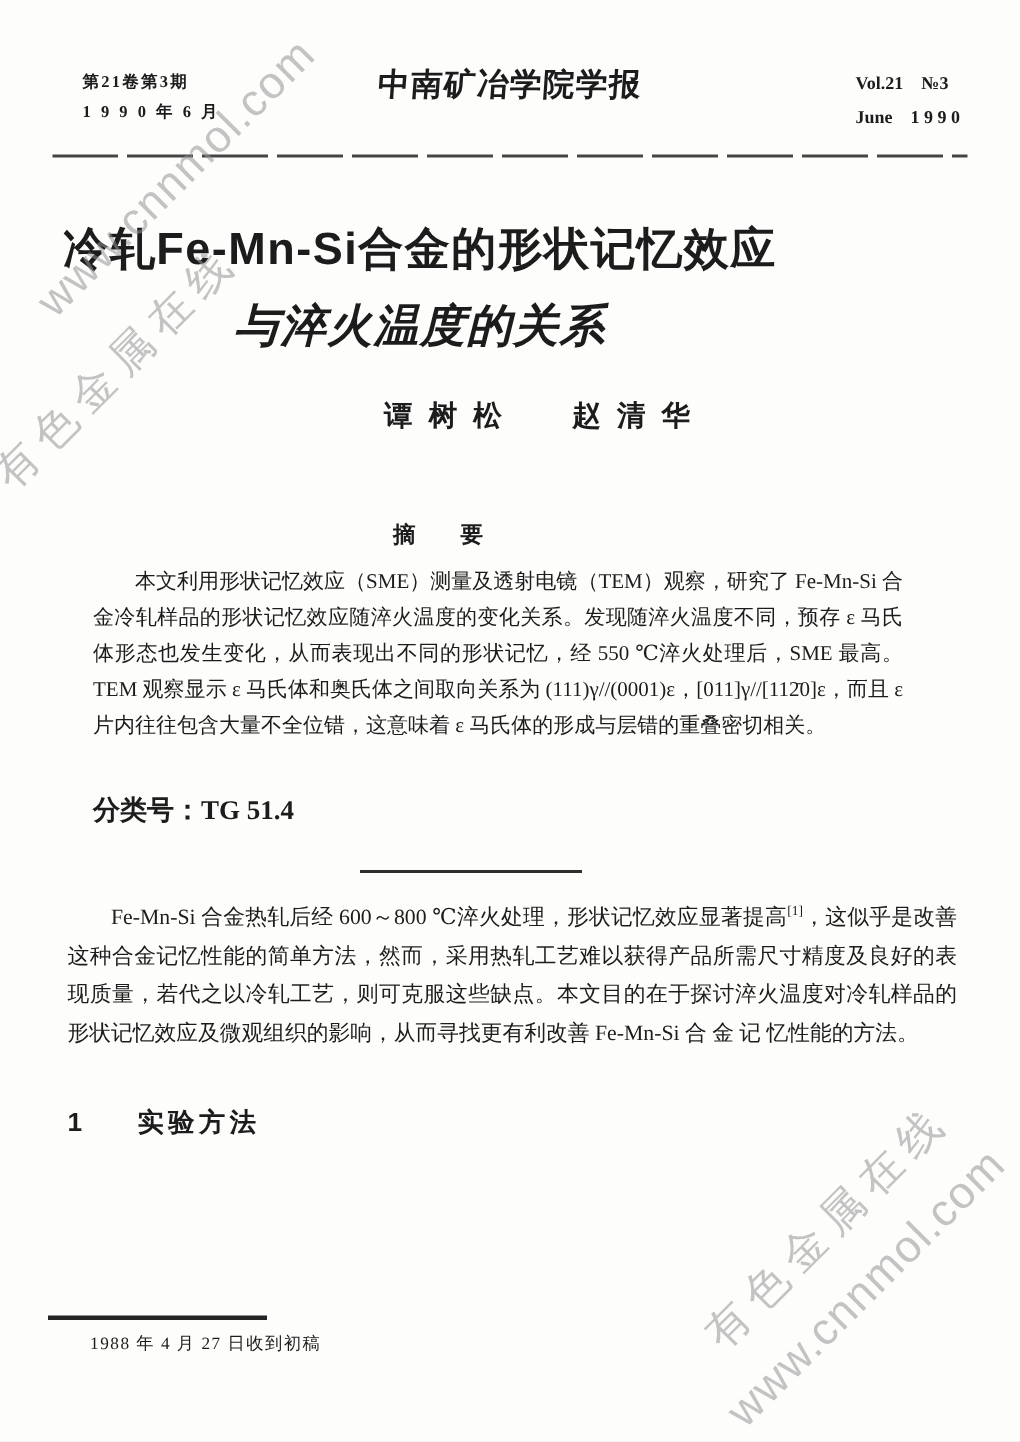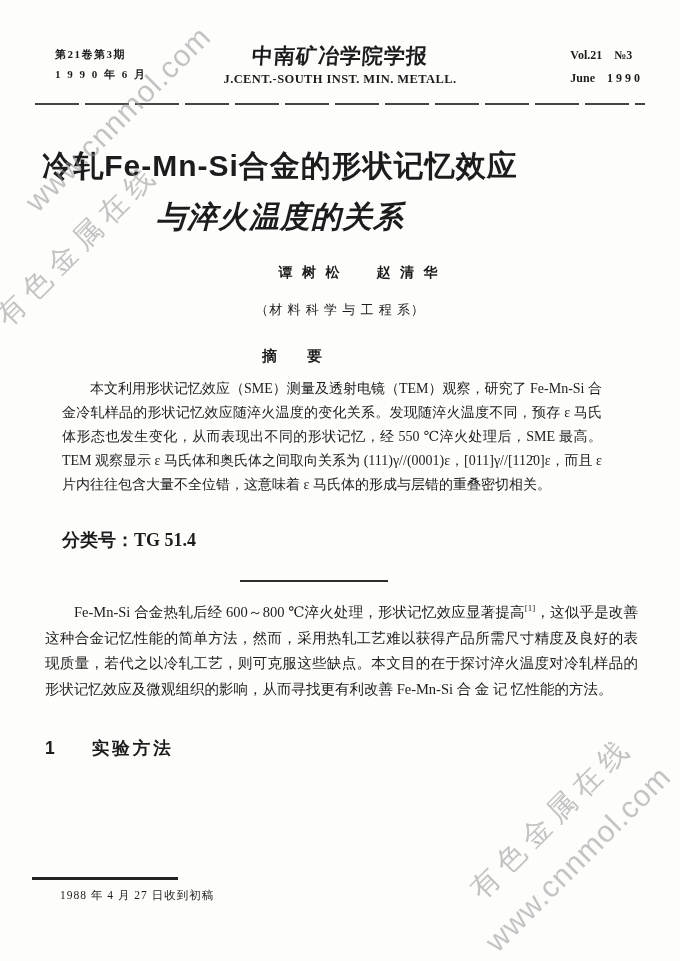--- a/index.html
+++ b/index.html
@@ -35,21 +35,21 @@
     position:absolute; left:35px; top:103px; width:610px; height:2px;
     background:repeating-linear-gradient(90deg,#454545 0 44px,transparent 44px 50px);
   }
   
   .title-line { position:absolute; left:0; width:560px; text-align:center;
     font-family:"Liberation Sans","DejaVu Sans",sans-serif;
     font-weight:bold; font-size:30px; letter-spacing:1px; }
   .title-1 { top:146px; }
   .title-2 { top:197px;font-style:italic; }
   .authors { position:absolute; left:0; top:264px; width:680px; text-align:center;
-    font-size:14px; font-weight:bold; letter-spacing:3px;padding-left:39px; }
+    font-size:19px; font-weight:bold; letter-spacing:3px;padding-left:39px; }
   .affiliation { position:absolute; left:0; top:301px; width:680px; text-align:center;
     font-size:13px; letter-spacing:1px; }
   
   .abs-heading { position:absolute; left:0; top:347px; width:584px; text-align:center;
     font-size:15px; font-weight:bold; }
   .abs-body { position:absolute; left:62px; top:377px; width:540px;
     font-size:14px; line-height:24px; text-align:justify; text-indent:2em; }
   .kw-line { position:absolute; left:62px; top:503px; width:560px; font-size:13.5px; font-weight:bold; }
   .cls-line { position:absolute; left:62px; top:528px; width:560px; font-size:18px; font-weight:bold; }
   .mid-rule { position:absolute; left:240px; top:580px; width:148px; height:2px; background:#2e2e2e; }
@@ -77,33 +77,31 @@
   <div class="wm wm-name wm-tl-name">有色金属在线</div>
   <div class="wm wm-name wm-br-name">有色金属在线</div>
   <div class="wm wm-site wm-br-site">www.cnnmol.com</div>
 
   <div class="hdr-left">
     <div class="l1">第21卷第3期</div>
     <div class="l2">1 9 9 0 年 6 月</div>
   </div>
   <div class="hdr-center">
     <div class="journal-cn">中南矿冶学院学报</div>
-    <div class="journal-en">J.CENT.-SOUTH INST. MIN. METALL.</div>
   </div>
   <div class="hdr-right">
     <div class="l1">Vol.21　№3</div>
     <div class="l2">June　1 9 9 0</div>
   </div>
   <div class="hdr-rule"></div>
 
   <div class="title-line title-1">冷轧Fe-Mn-Si合金的形状记忆效应</div>
   <div class="title-line title-2">与淬火温度的关系</div>
 
   <div class="authors">谭 树 松　　赵 清 华</div>
-  <div class="affiliation">（材 料 科 学 与 工 程 系）</div>
 
   <div class="abs-heading">摘　　要</div>
   <p class="abs-body">本文利用形状记忆效应（SME）测量及透射电镜（TEM）观察，研究了 Fe-Mn-Si 合金冷轧样品的形状记忆效应随淬火温度的变化关系。发现随淬火温度不同，预存 ε 马氏体形态也发生变化，从而表现出不同的形状记忆，经 550 ℃淬火处理后，SME 最高。TEM 观察显示 ε 马氏体和奥氏体之间取向关系为 (111)γ//(0001)ε，[011]γ//[112̄0]ε，而且 ε 片内往往包含大量不全位错，这意味着 ε 马氏体的形成与层错的重叠密切相关。</p>
   <div class="cls-line">
     <span>分类号：</span><span>TG 51.4</span>
   </div>
 
   <div class="mid-rule"></div>
 
   <p class="body-p intro-p"><span>Fe-Mn-Si 合金热轧后经 600～800 ℃淬火处理，形状记忆效应显著提高</span><sup>[1]</sup><span>，这似乎是改善这种合金记忆性能的简单方法，然而，采用热轧工艺难以获得产品所需尺寸精度及良好的表现质量，若代之以冷轧工艺，则可克服这些缺点。本文目的在于探讨淬火温度对冷轧样品的形状记忆效应及微观组织的影响，从而寻找更有利改善 Fe-Mn-Si 合 金 记 忆性能的方法。</span></p>

